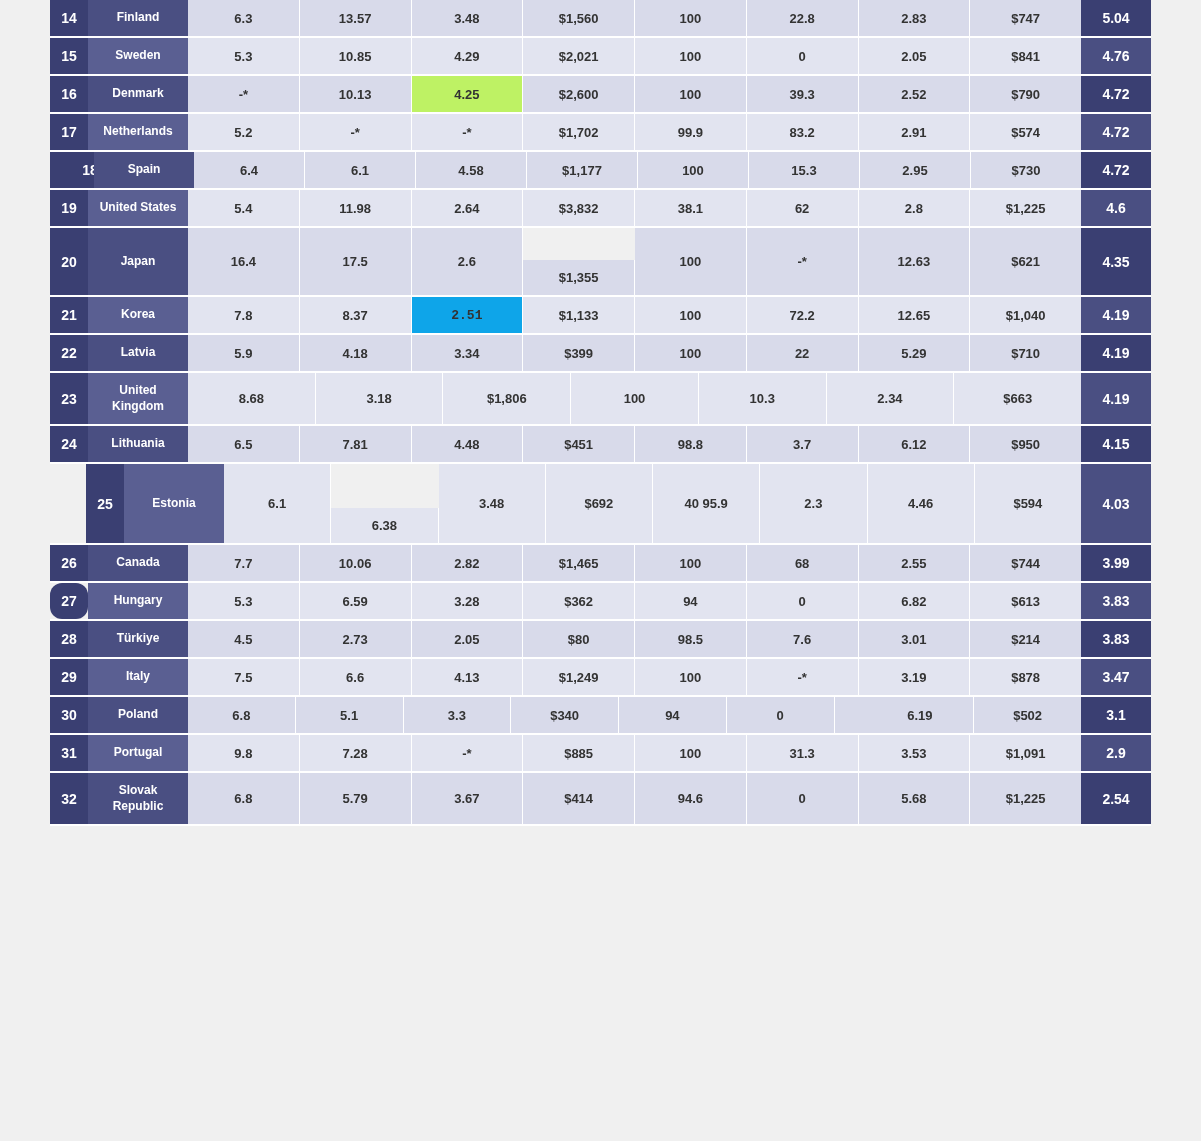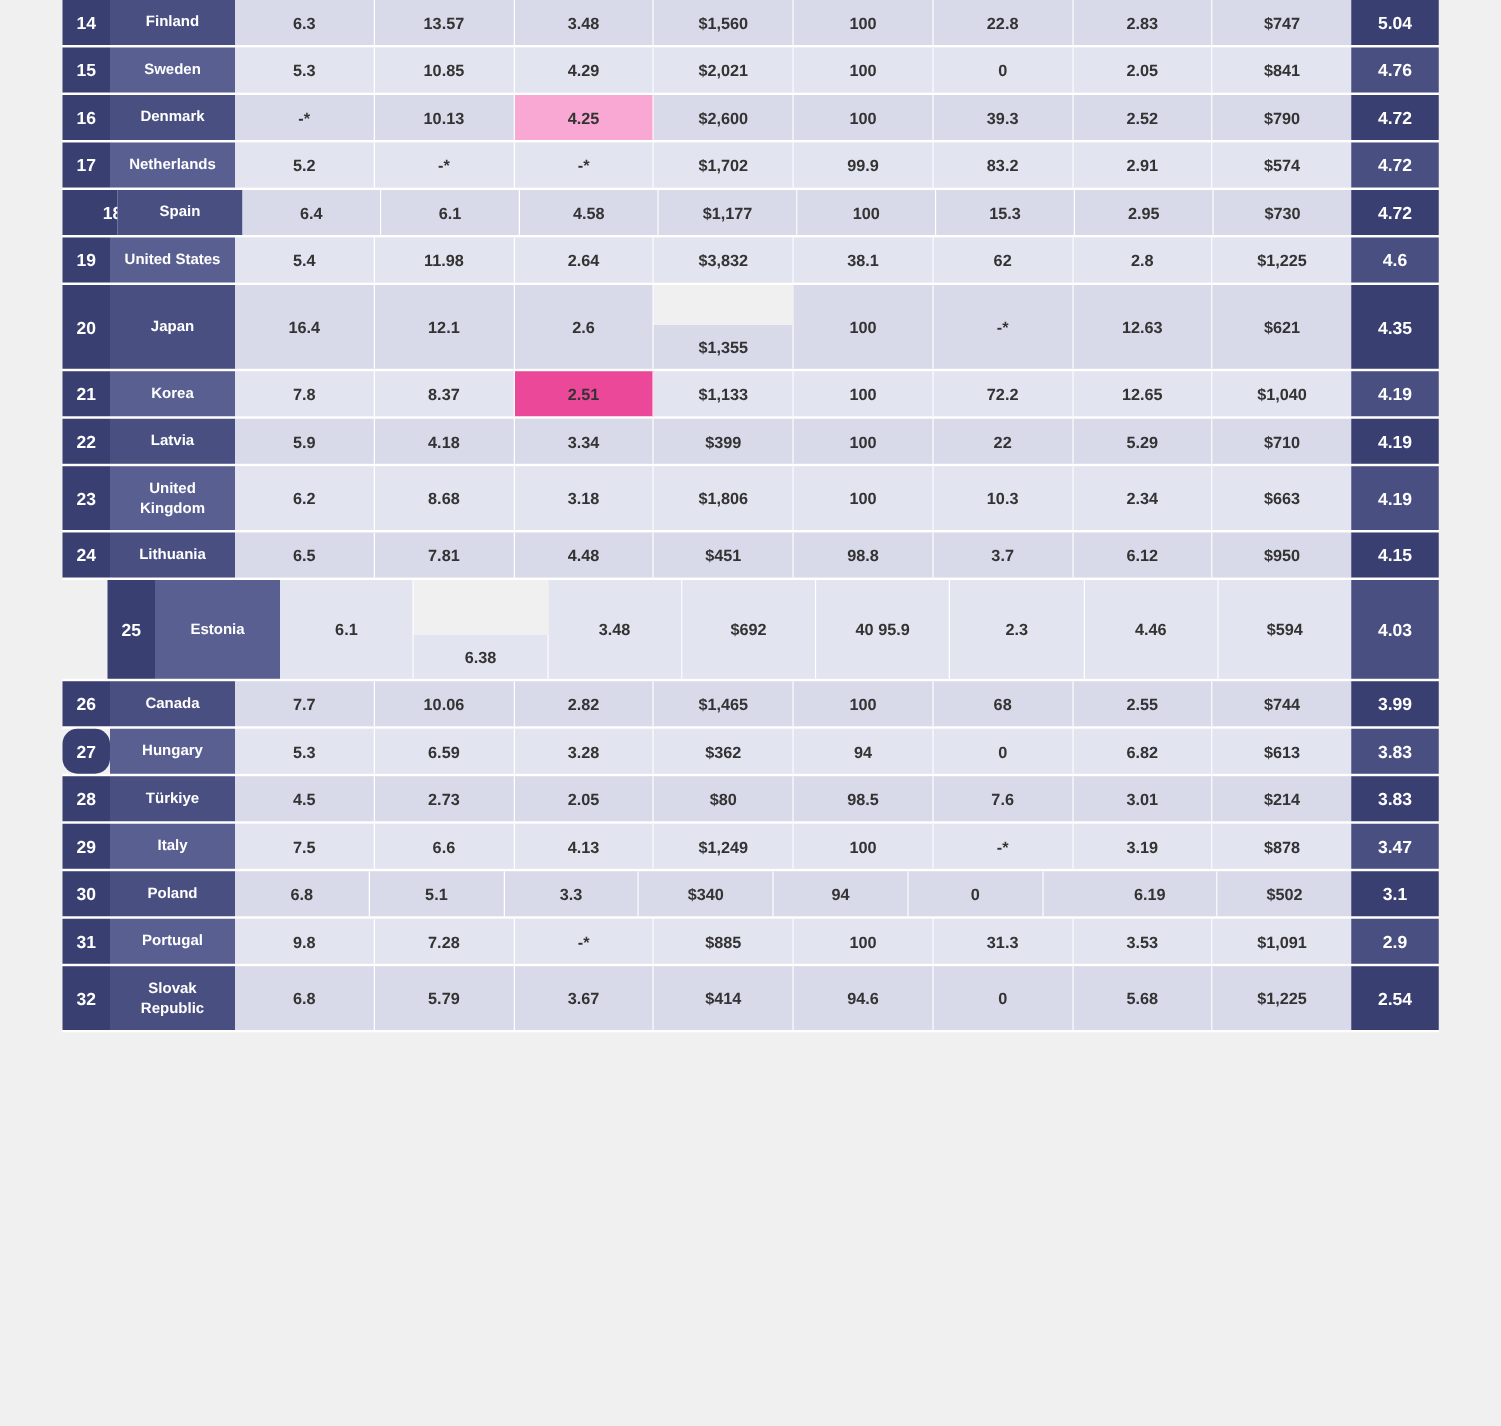--- a/index.html
+++ b/index.html
@@ -98,21 +98,21 @@
       <div class="cell cell-data" style="background: #e2e4f0;">0</div>
       <div class="cell cell-data" style="background: #e2e4f0;">2.05</div>
       <div class="cell cell-data" style="background: #e2e4f0; border-right: none;">$841</div>
       <div class="cell cell-score" style="background: #4a4f82;">4.76</div>
     </div>
     <div class="data-row">
       <div class="cell cell-rank" style="background: #3a3f72;">16</div>
       <div class="cell cell-main" style="background: #4a4f82;">Denmark</div>
       <div class="cell cell-data" style="background: #d8daea;">-*</div>
       <div class="cell cell-data" style="background: #d8daea;">10.13</div>
-      <div class="cell cell-data" style="background: #f9a8d4;">4.25</div>
+      <div class="cell cell-data" style="background: #bef264;">4.25</div>
       <div class="cell cell-data" style="background: #d8daea;">$2,600</div>
       <div class="cell cell-data" style="background: #d8daea;">100</div>
       <div class="cell cell-data" style="background: #d8daea;">39.3</div>
       <div class="cell cell-data" style="background: #d8daea;">2.52</div>
       <div class="cell cell-data" style="background: #d8daea; border-right: none;">$790</div>
       <div class="cell cell-score" style="background: #3a3f72;">4.72</div>
     </div>
     <div class="data-row">
       <div class="cell cell-rank" style="background: #3a3f72;">17</div>
       <div class="cell cell-main" style="background: #5a5f92;">Netherlands</div>
@@ -149,35 +149,35 @@
       <div class="cell cell-data" style="background: #e2e4f0;">38.1</div>
       <div class="cell cell-data" style="background: #e2e4f0;">62</div>
       <div class="cell cell-data" style="background: #e2e4f0;">2.8</div>
       <div class="cell cell-data" style="background: #e2e4f0; border-right: none;">$1,225</div>
       <div class="cell cell-score" style="background: #4a4f82;">4.6</div>
     </div>
     <div class="data-row">
       <div class="cell cell-rank" style="background: #3a3f72;">20</div>
       <div class="cell cell-main" style="background: #4a4f82;">Japan</div>
       <div class="cell cell-data" style="background: #d8daea;">16.4</div>
-      <div class="cell cell-data" style="background: #d8daea;">12.1</div>
+      <div class="cell cell-data" style="background: #d8daea;">17.5</div>
       <div class="cell cell-data" style="background: #d8daea;">2.6</div>
       <div class="cell cell-data" style="background: #d8daea; margin-top: 32px;">$1,355</div>
       <div class="cell cell-data" style="background: #d8daea;">100</div>
       <div class="cell cell-data" style="background: #d8daea;">-*</div>
       <div class="cell cell-data" style="background: #d8daea;">12.63</div>
       <div class="cell cell-data" style="background: #d8daea; border-right: none;">$621</div>
       <div class="cell cell-score" style="background: #3a3f72;">4.35</div>
     </div>
     <div class="data-row">
       <div class="cell cell-rank" style="background: #3a3f72;">21</div>
       <div class="cell cell-main" style="background: #5a5f92;">Korea</div>
       <div class="cell cell-data" style="background: #e2e4f0;">7.8</div>
       <div class="cell cell-data" style="background: #e2e4f0;">8.37</div>
-      <div class="cell cell-data" style="background: #ec4899;">2.51</div>
+      <div class="cell cell-data" style="background: #0ea5e9; font-family: Liberation Mono, monospace;">2.51</div>
       <div class="cell cell-data" style="background: #e2e4f0;">$1,133</div>
       <div class="cell cell-data" style="background: #e2e4f0;">100</div>
       <div class="cell cell-data" style="background: #e2e4f0;">72.2</div>
       <div class="cell cell-data" style="background: #e2e4f0;">12.65</div>
       <div class="cell cell-data" style="background: #e2e4f0; border-right: none;">$1,040</div>
       <div class="cell cell-score" style="background: #4a4f82;">4.19</div>
     </div>
     <div class="data-row">
       <div class="cell cell-rank" style="background: #3a3f72;">22</div>
       <div class="cell cell-main" style="background: #4a4f82;">Latvia</div>
@@ -187,21 +187,20 @@
       <div class="cell cell-data" style="background: #d8daea;">$399</div>
       <div class="cell cell-data" style="background: #d8daea;">100</div>
       <div class="cell cell-data" style="background: #d8daea;">22</div>
       <div class="cell cell-data" style="background: #d8daea;">5.29</div>
       <div class="cell cell-data" style="background: #d8daea; border-right: none;">$710</div>
       <div class="cell cell-score" style="background: #3a3f72;">4.19</div>
     </div>
     <div class="data-row">
       <div class="cell cell-rank" style="background: #3a3f72;">23</div>
       <div class="cell cell-main" style="background: #5a5f92;">United Kingdom</div>
-      <div class="cell cell-data" style="background: #e2e4f0;">6.2</div>
       <div class="cell cell-data" style="background: #e2e4f0;">8.68</div>
       <div class="cell cell-data" style="background: #e2e4f0;">3.18</div>
       <div class="cell cell-data" style="background: #e2e4f0;">$1,806</div>
       <div class="cell cell-data" style="background: #e2e4f0;">100</div>
       <div class="cell cell-data" style="background: #e2e4f0;">10.3</div>
       <div class="cell cell-data" style="background: #e2e4f0;">2.34</div>
       <div class="cell cell-data" style="background: #e2e4f0; border-right: none;">$663</div>
       <div class="cell cell-score" style="background: #4a4f82;">4.19</div>
     </div>
     <div class="data-row">

